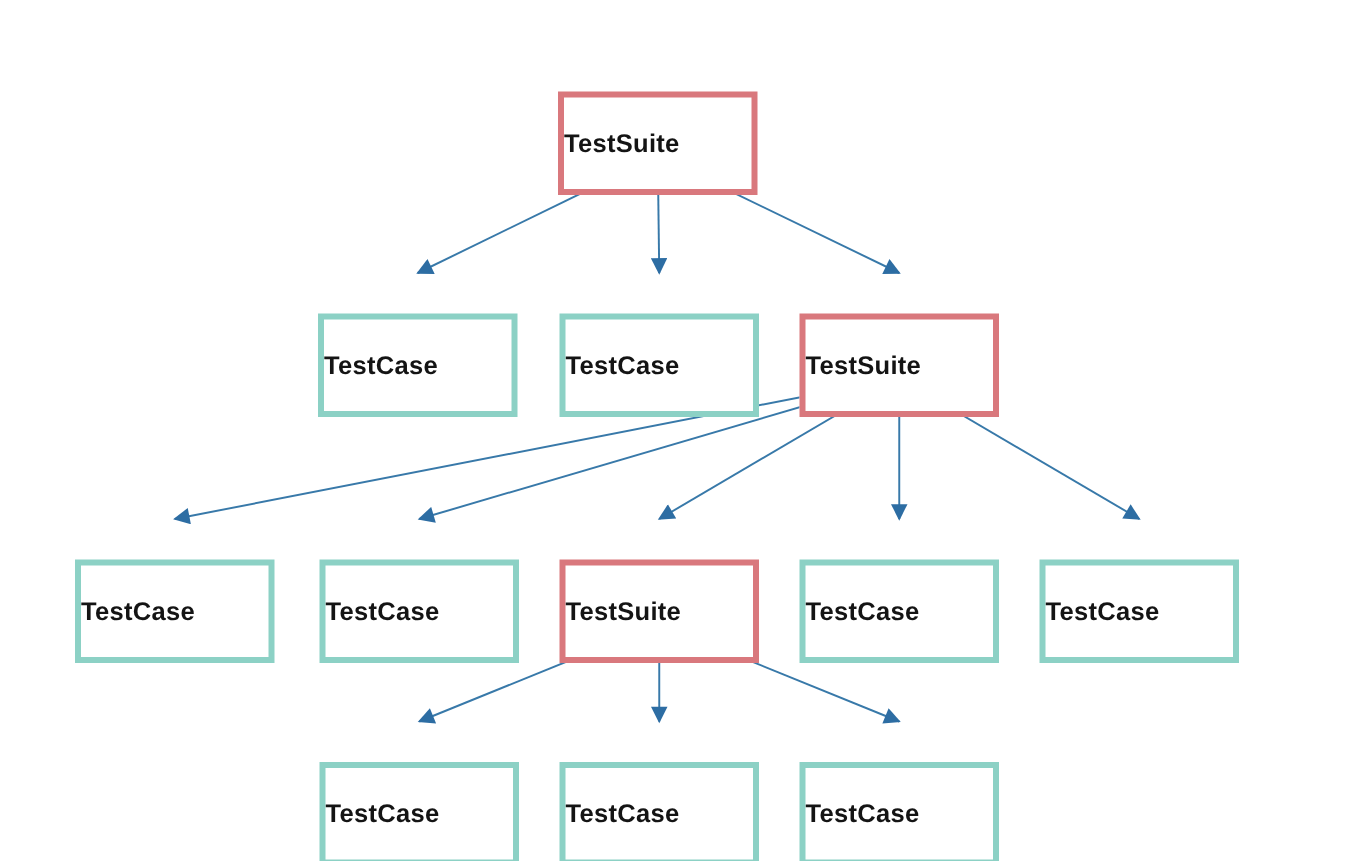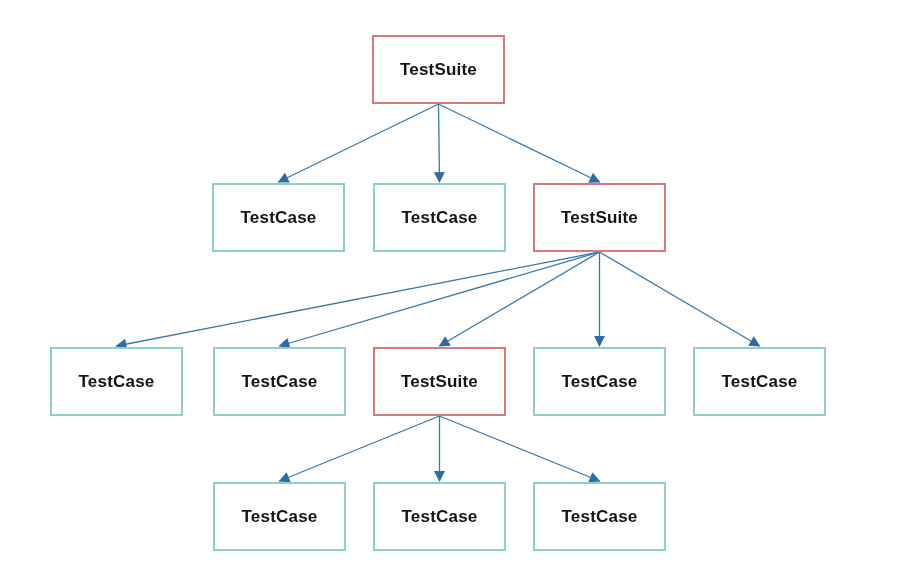--- a/index.html
+++ b/index.html
@@ -20,24 +20,25 @@
     left: 0;
     top: 0;
     width: 898px;
     height: 574px;
     pointer-events: none;
   }
   .node {
     position: absolute;
     box-sizing: border-box;
     background: #ffffff;
-    border: 2px solid #84cc16;
+    border: 4px solid #84cc16;
     display: flex;
     align-items: center;
-    justify-content: center;
+    justify-content: flex-start;
+    margin-top: 26px;
   }
   .node .label {
     font-size: 17px;
     font-weight: 600;
     color: #141414;
     letter-spacing: 0.2px;
     white-space: nowrap;
   }
 </style>
 </head>

